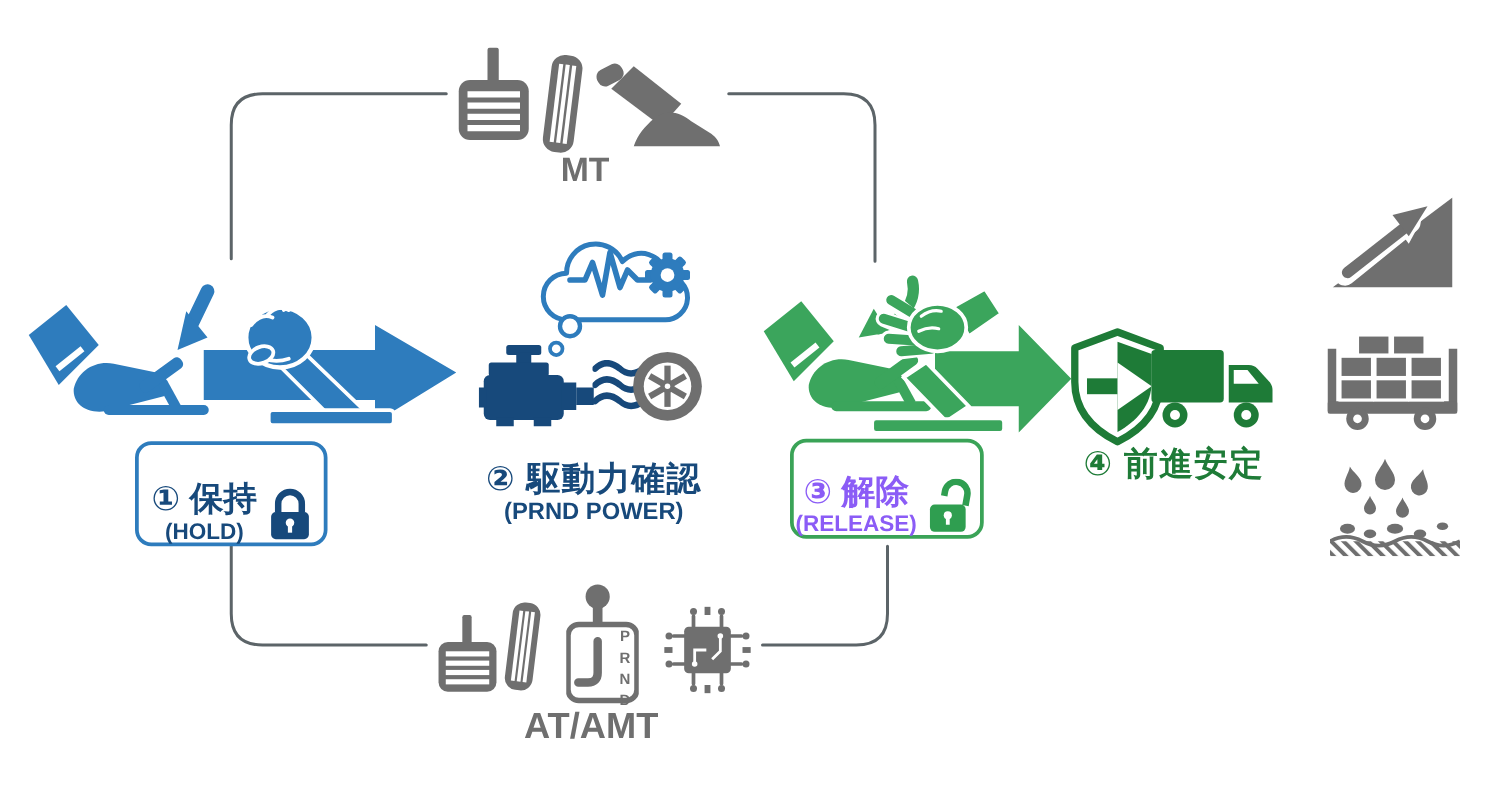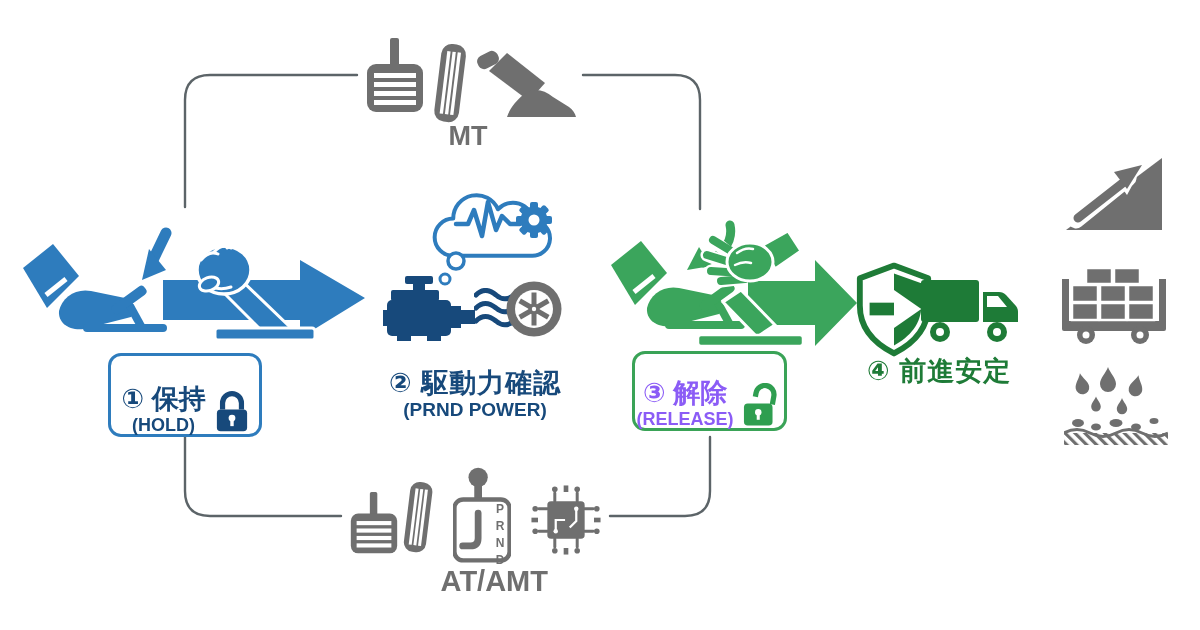--- a/index.html
+++ b/index.html
@@ -14,21 +14,21 @@
   .gray{color:#6F6F6F;}
   .stepbox{position:absolute;background:#fff;border-radius:13px;display:flex;align-items:flex-end;
            justify-content:center;gap:9px;box-sizing:border-box;}
   .stepbox.blue{border:3.5px solid #2E7CBD;}
   .stepbox.green{border:3.5px solid #3AA357;}
   .stepbox .col{text-align:center;font-weight:bold;line-height:1.02;}
   .stepbox .t1{font-size:27px;white-space:nowrap;}
   .stepbox .t2{font-size:18px;margin-top:2px;white-space:nowrap;}
   .gtxt{color:#8b5cf6;}
   .mtlab{font-size:27px;}
-  .atlab{font-size:29px;text-align:right;}
+  .atlab{font-size:29px;}
   .prnd{position:absolute;writing-mode:vertical-rl;text-orientation:upright;font-weight:bold;
         color:#6F6F6F;font-size:12px;letter-spacing:3px;line-height:1;}
 </style>
 </head>
 <body>
 
 <div class="stage">
 
   <svg width="0" height="0" style="position:absolute" aria-hidden="true">
     <defs>

